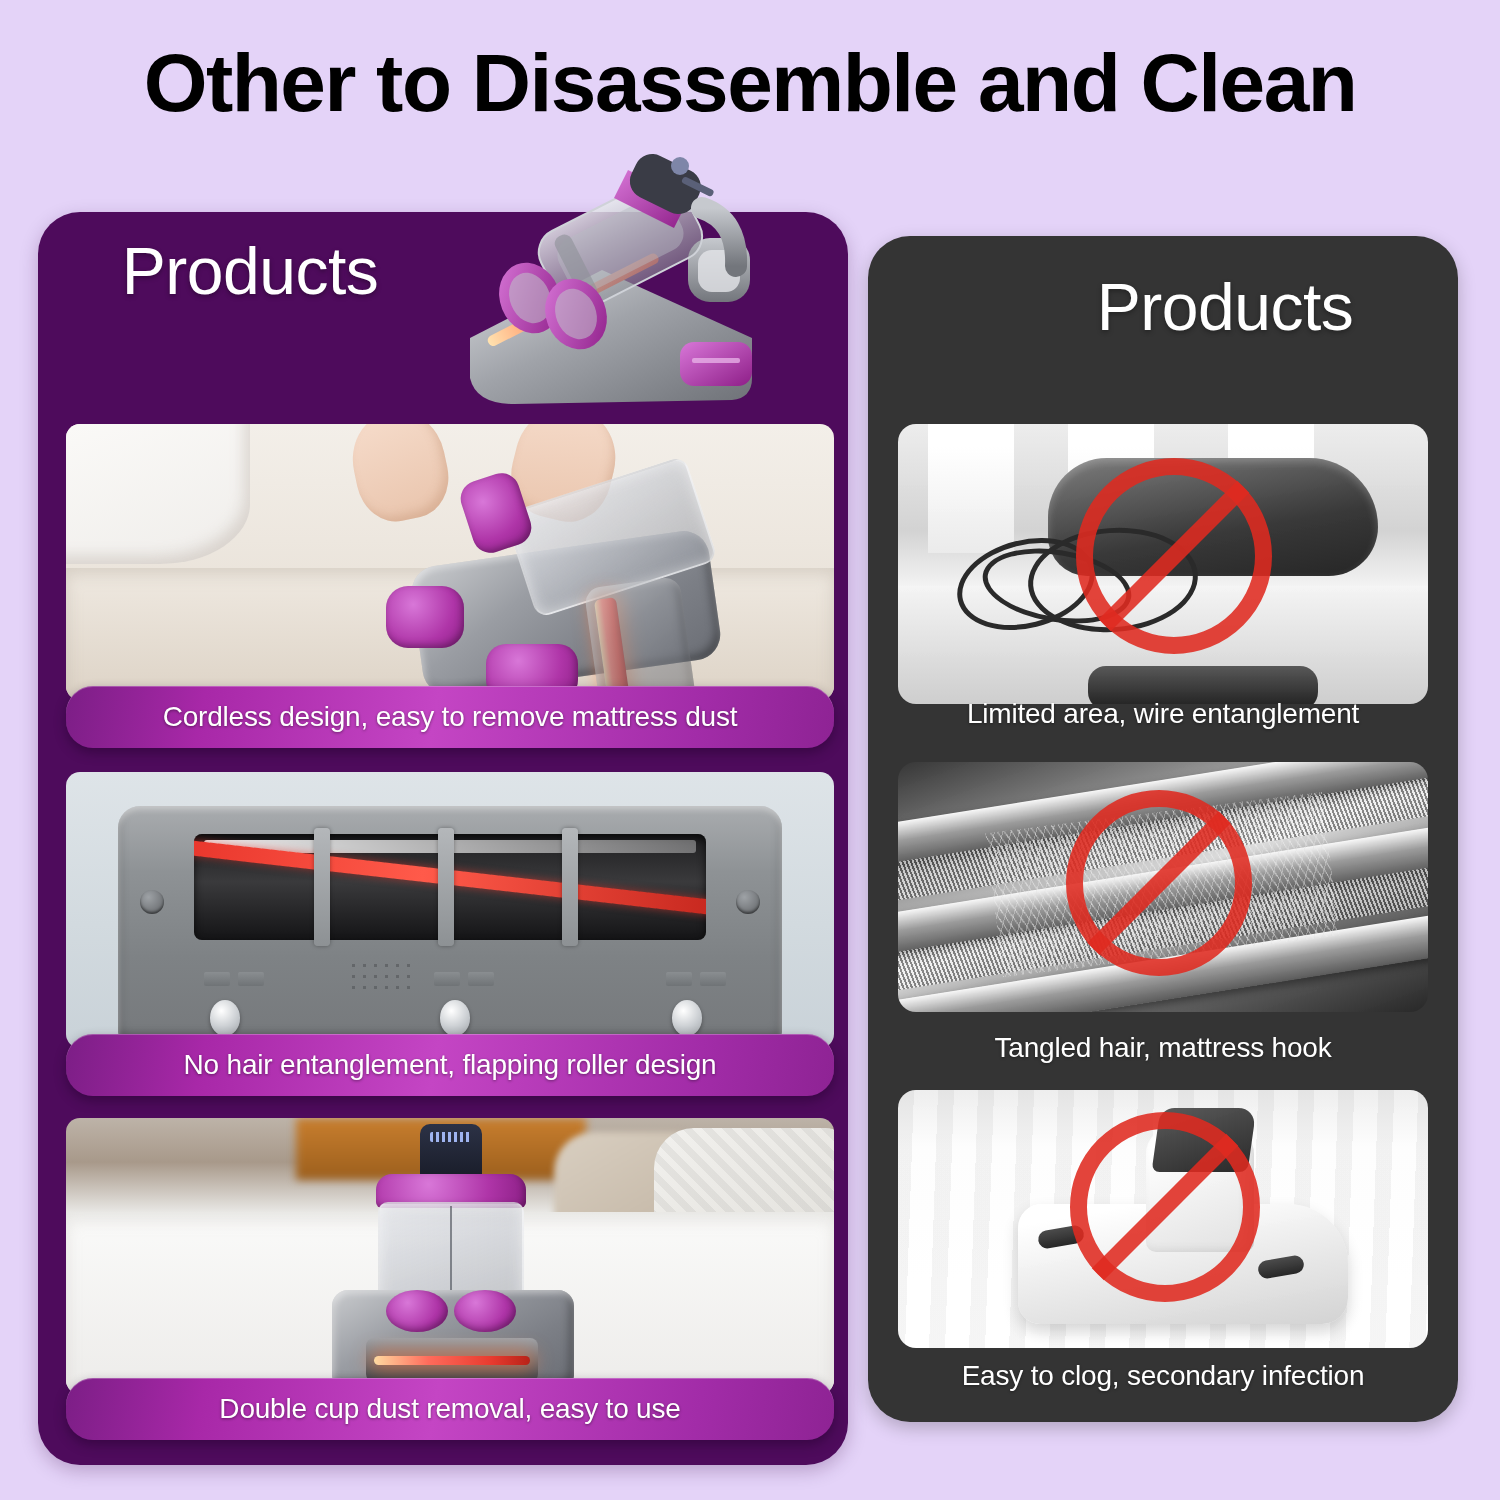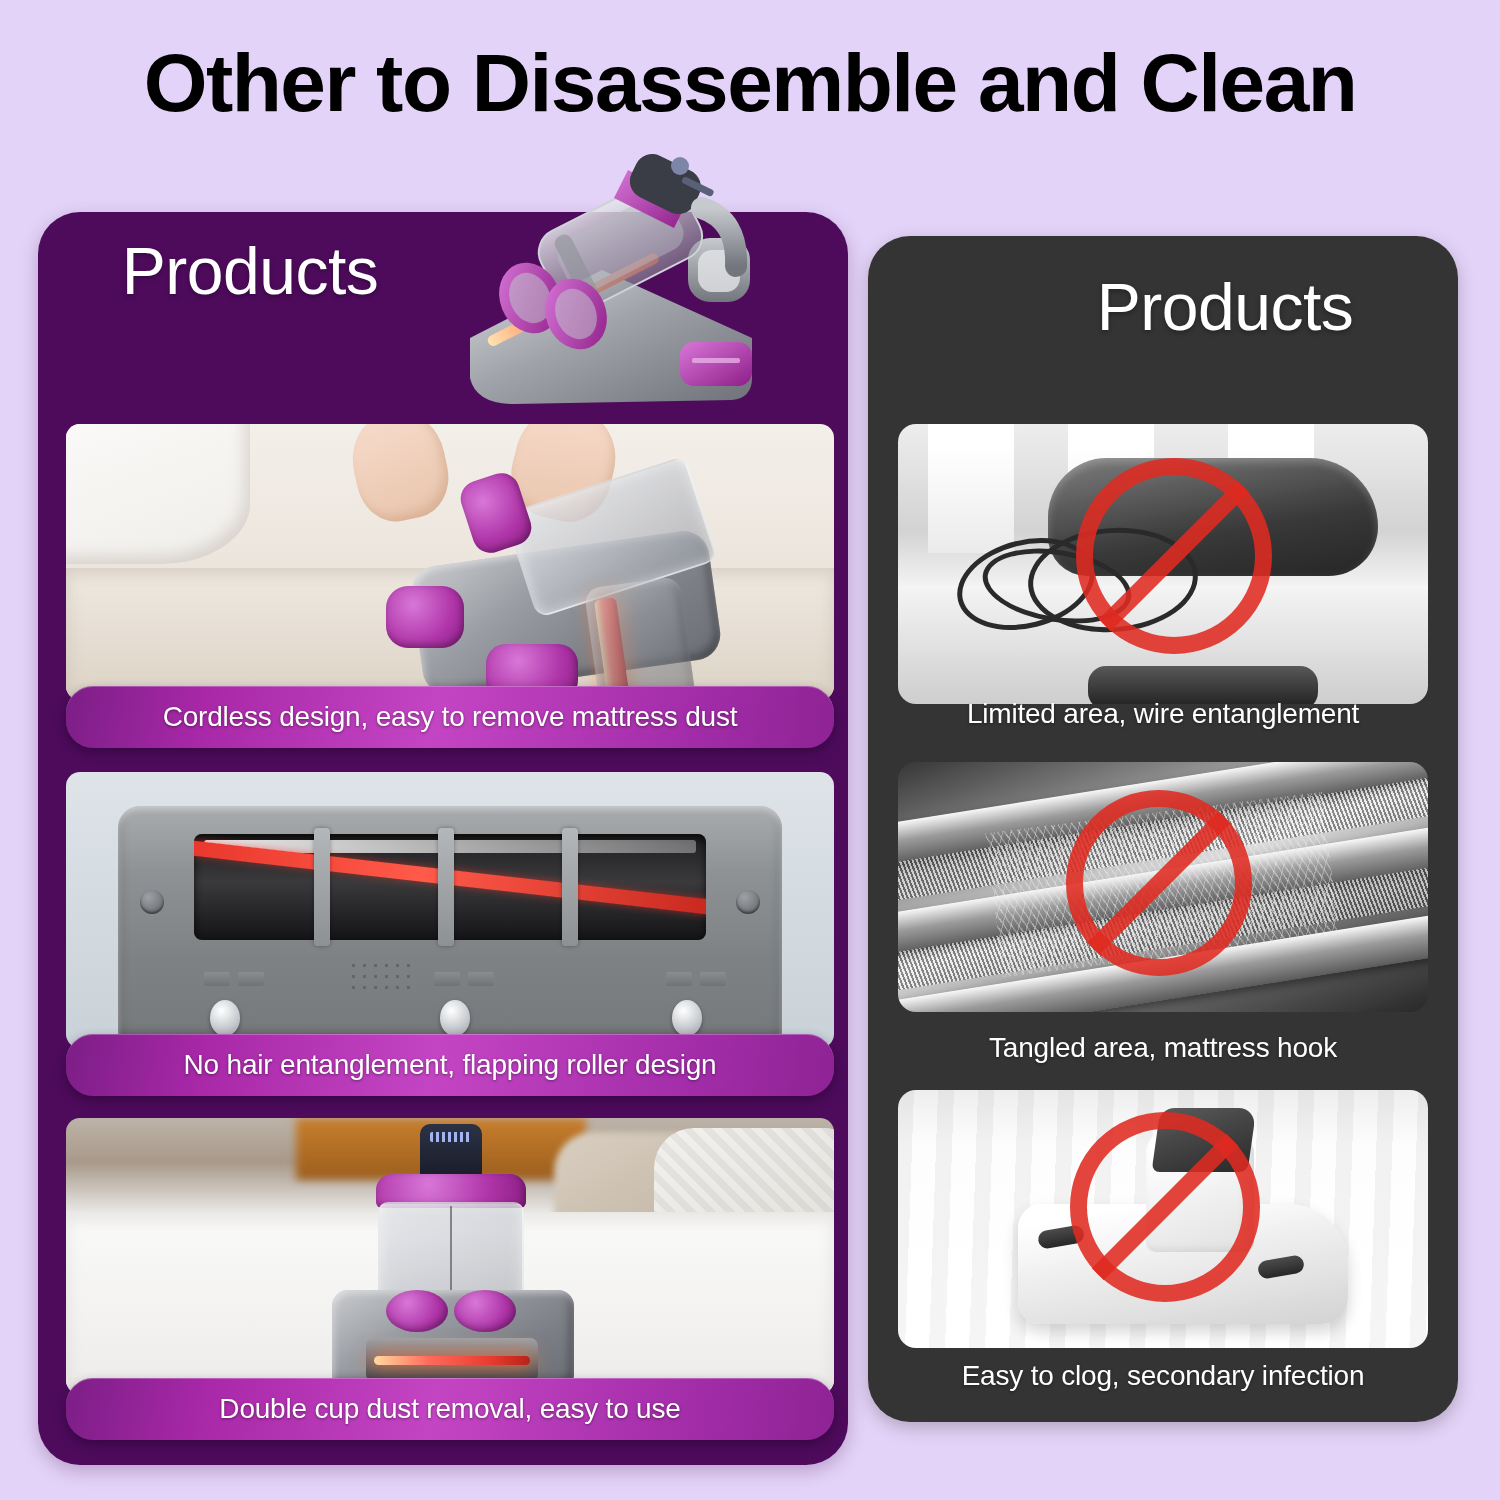--- a/index.html
+++ b/index.html
@@ -492,21 +492,21 @@
     <div class="barx" style="top:108px;"></div>
     <div class="brush" style="top:148px;"></div>
     <div class="barx" style="top:196px;"></div>
     <div class="tangle"></div>
   </div>
   <div class="nosign" style="left:168px;top:28px;width:186px;height:186px;">
     <div class="ring"></div>
     <div class="bar"></div>
   </div>
 </div>
-<div class="cap-right capr2">Tangled area, mattress hook</div>
+<div class="cap-right capr2">Tangled hair, mattress hook</div>
 
 <div class="cell-right cr3">
   <div class="photo whitevac gs">
     <div class="stripes"></div>
     <div class="base"></div>
     <div class="neck"></div>
     <div class="grille"></div>
     <div class="vent" style="left:140px;bottom:102px;transform:rotate(-10deg);"></div>
     <div class="vent" style="left:360px;bottom:72px;transform:rotate(-10deg);"></div>
   </div>

